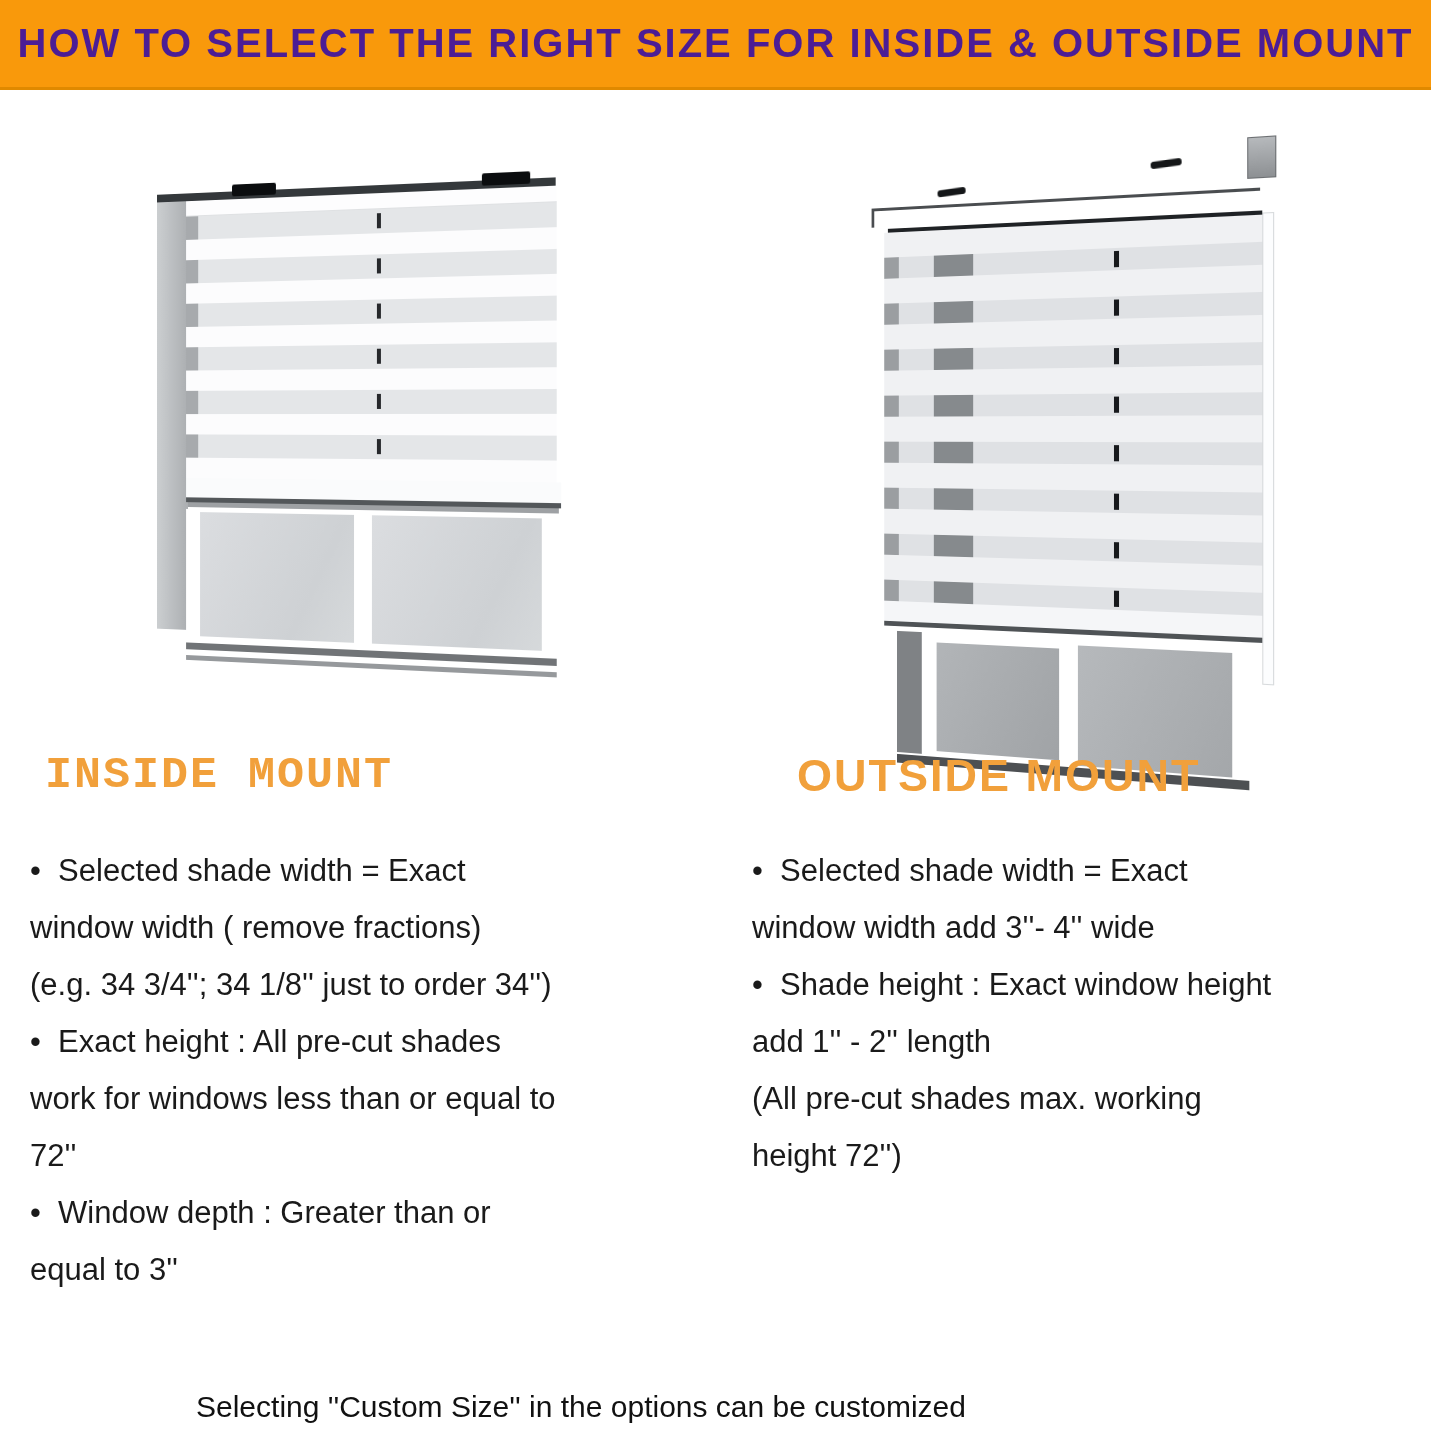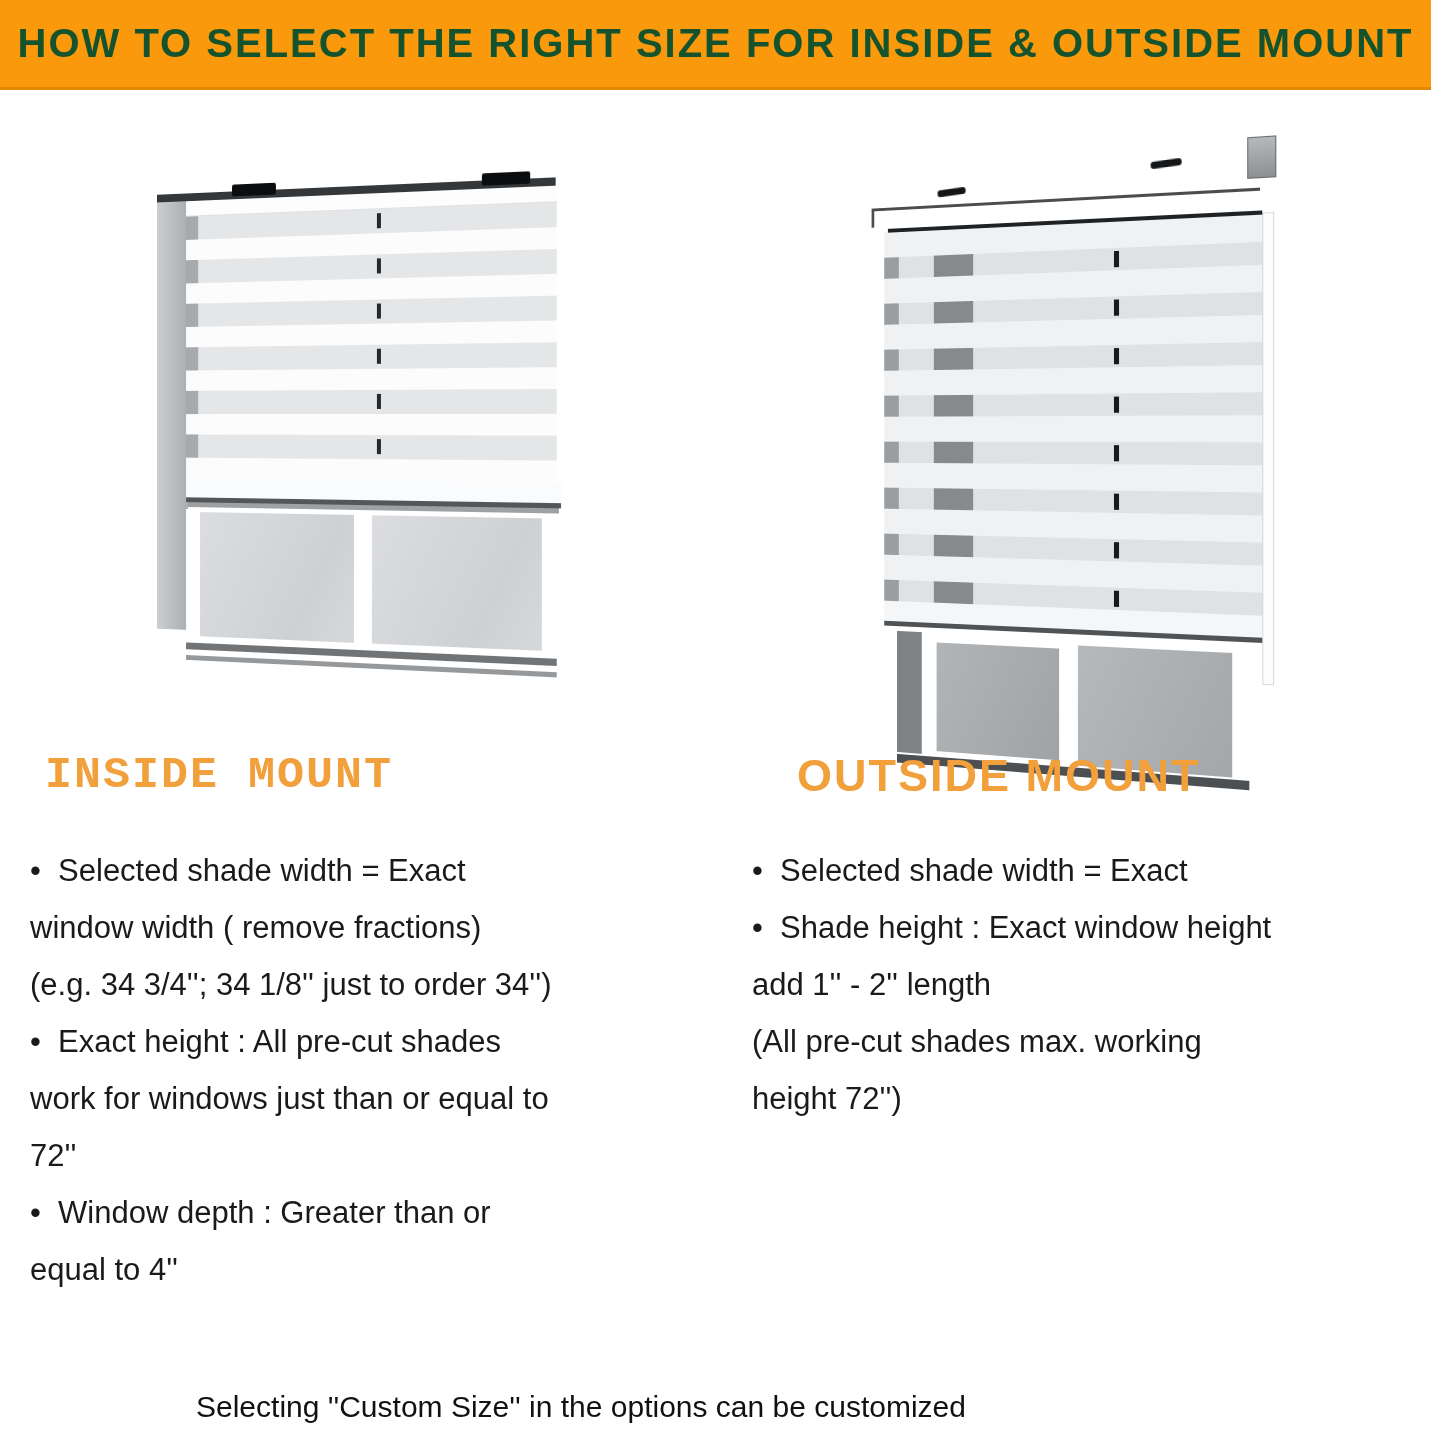--- a/index.html
+++ b/index.html
@@ -5,21 +5,21 @@
   * { box-sizing: border-box; margin: 0; padding: 0; }
   html,body { width: 1445px; height: 1432px; background: #ffffff;
     font-family: "Liberation Sans", sans-serif; color: var(--text, #1a1a1a);
     position: relative; overflow: hidden; }
 
   
   .banner { position: absolute; left: 0; top: 0; width: 1431px; height: 90px;
     background: var(--banner-bg, #F9990B);
     border-bottom: 3px solid var(--banner-edge, #E08900);
     display: flex; align-items: center; justify-content: center; }
-  .banner-title { color: #14532d; font-weight: bold; font-size: 40px;
+  .banner-title { color: #4c1d95; font-weight: bold; font-size: 40px;
     letter-spacing: 2px; white-space: nowrap; text-align: center; }
 
   
   .illus { position: absolute; }
   .illus-left  { left: 148px; top: 152px; width: 420px; height: 530px; }
   .illus-right { left: 858px; top: 146px; width: 420px; height: 575px; }
   .win { position: relative; width: 100%; height: 100%; }
   .winL { transform: perspective(650px) rotateY(-7deg); }
   .winR { transform: perspective(650px) rotateY(-8.5deg); }
   .win div { position: absolute; }
@@ -149,27 +149,28 @@
   </div>
 
   <h2 class="heading heading-left">INSIDE MOUNT</h2>
   <h2 class="heading heading-right">OUTSIDE MOUNT</h2>
 
   <div class="specs specs-left">
       <div class="spec-line">•  Selected shade width = Exact</div>
       <div class="spec-line">window width ( remove fractions)</div>
       <div class="spec-line">(e.g. 34 3/4''; 34 1/8'' just to order 34'')</div>
       <div class="spec-line">•  Exact height : All pre-cut shades</div>
-      <div class="spec-line">work for windows just than or equal to</div>
+      <div class="spec-line">work for windows less than or equal to</div>
       <div class="spec-line">72''</div>
       <div class="spec-line">•  Window depth : Greater than or</div>
-      <div class="spec-line">equal to 4''</div>
+      <div class="spec-line">equal to 3''</div>
     </div>
   <div class="specs specs-right">
       <div class="spec-line">•  Selected shade width = Exact</div>
+      <div class="spec-line">window width add 3''- 4'' wide</div>
       <div class="spec-line">•  Shade height : Exact window height</div>
       <div class="spec-line">add 1'' - 2'' length</div>
       <div class="spec-line">(All pre-cut shades max. working</div>
       <div class="spec-line">height 72'')</div>
     </div>
 
   <div class="footer-note">Selecting ''Custom Size'' in the options can be customized</div>
 
 </div>
 

